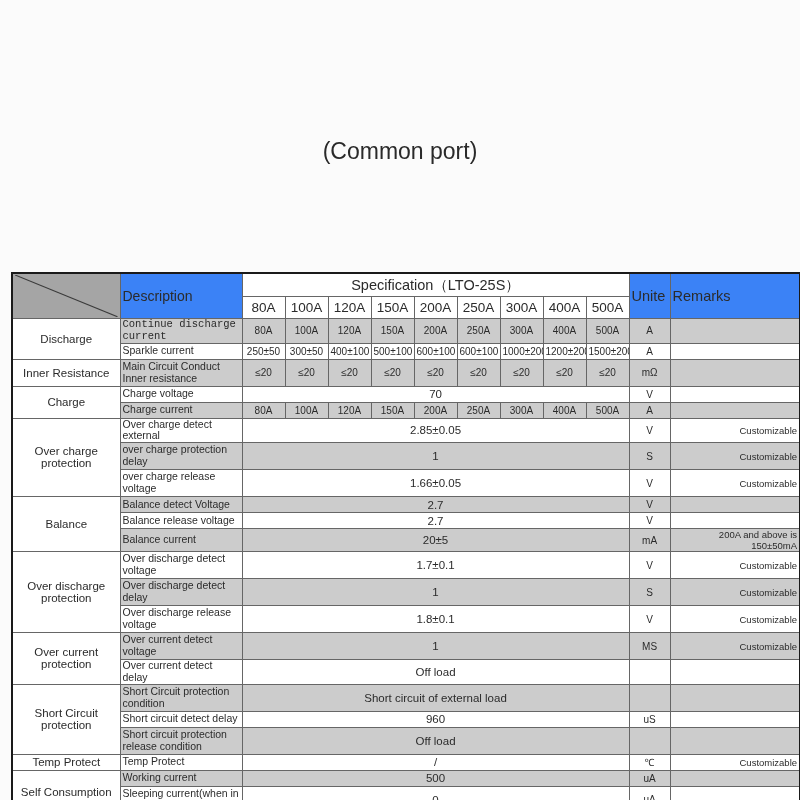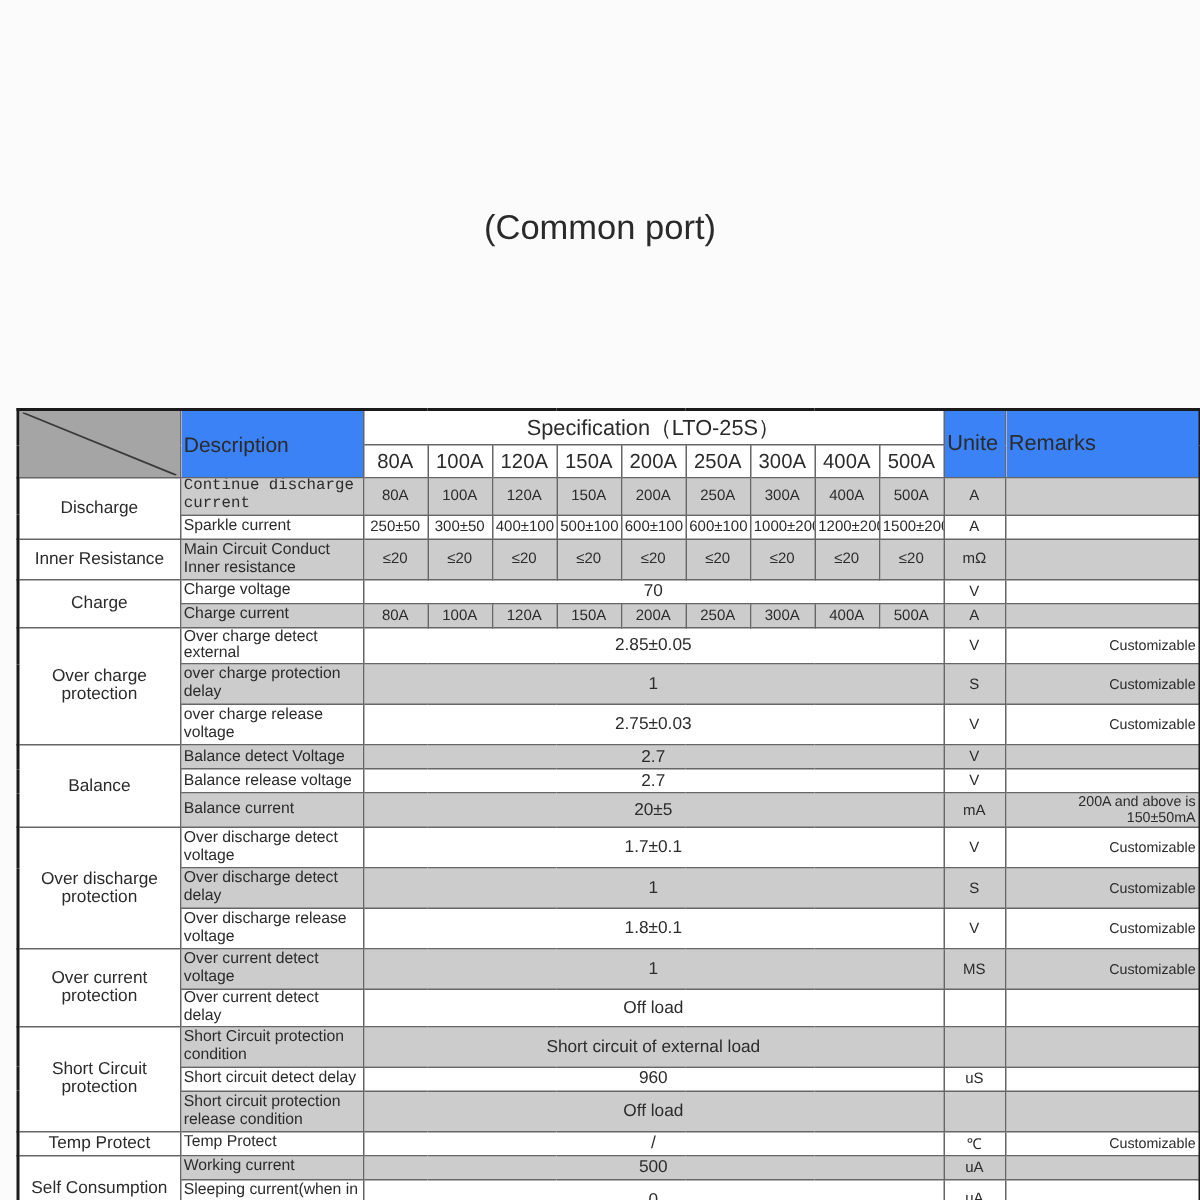--- a/index.html
+++ b/index.html
@@ -252,21 +252,21 @@
             <td class="rem plain">Customizable</td>
           </tr>
           <tr>
             <td class="desc shade" style="height: 26px;">over charge protection delay</td>
             <td class="val val-big shade" colspan="9">1</td>
             <td class="unit shade">S</td>
             <td class="rem shade">Customizable</td>
           </tr>
           <tr>
             <td class="desc plain" style="height: 26px; margin-top: 16px;">over charge release voltage</td>
-            <td class="val val-big plain" colspan="9">2.75±0.03</td>
+            <td class="val val-big plain" colspan="9">1.66±0.05</td>
             <td class="unit plain">V</td>
             <td class="rem plain">Customizable</td>
           </tr>
           <tr class="grp-top">
             <td class="cat plain" rowspan="3">Balance</td>
             <td class="desc shade" style="height: 15px;">Balance detect Voltage</td>
             <td class="val val-big shade" colspan="9">2.7</td>
             <td class="unit shade">V</td>
             <td class="rem shade"></td>
           </tr>

